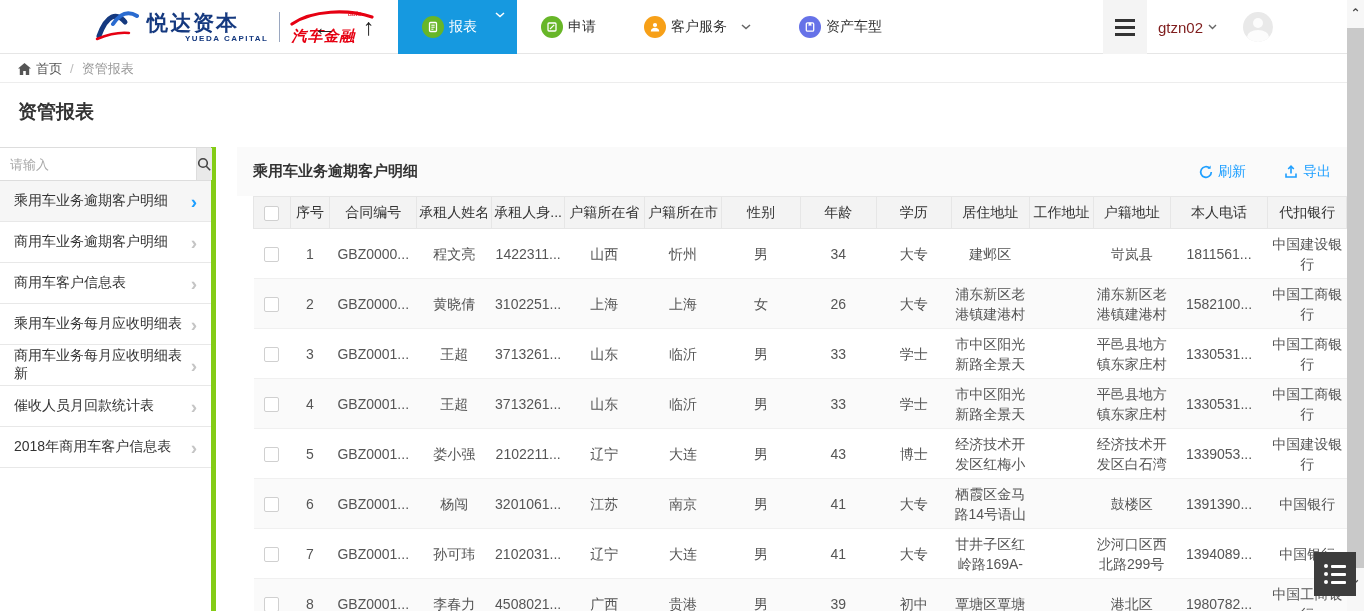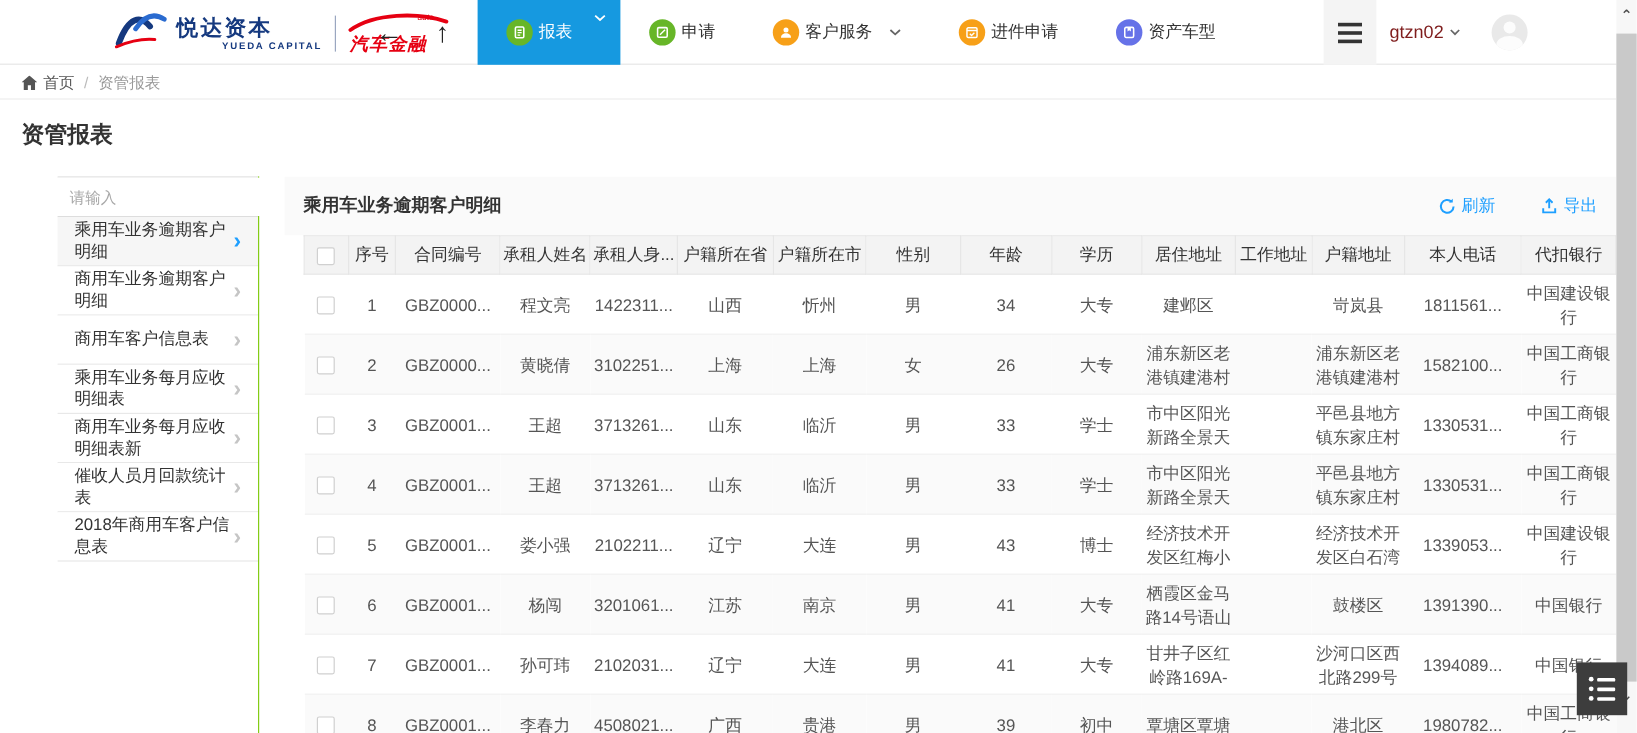--- a/index.html
+++ b/index.html
@@ -5,21 +5,21 @@
   * { margin:0; padding:0; box-sizing:border-box; }
   html,body { width:1364px; height:611px; overflow:hidden; background:#fff;
     font-family:"Liberation Sans","DejaVu Sans",sans-serif; color:#333; }
   body { position:relative; }
 
   
   .navbar { position:absolute; top:0; left:0; right:0; height:54px; background:#fff;
     border-bottom:1px solid #e6e6e6; z-index:5; }
   .logo { position:absolute; left:95px; top:8px; display:flex; align-items:center; }
   .logo-mark { margin-right:8px; }
-  .logo-cn { font-size:18px; font-weight:bold; color:#15397f; letter-spacing:2px; line-height:22px; }
+  .logo-cn { font-size:21px; font-weight:bold; color:#15397f; letter-spacing:2px; line-height:22px; }
   .logo-en { font-size:8px; font-weight:bold; color:#15397f; letter-spacing:1.5px;margin-left:38px; }
   .logo-div { width:1px; height:30px; background:#9aa7c0; margin:0 10px; }
   .logo-badge { position:relative; width:86px; height:38px; }
   .logo-badge svg { position:absolute; top:0; left:0; }
   .logo-badge-cn { position:absolute; bottom:0; left:2px; font-size:15px; font-weight:bold;
     font-style:italic; color:#e60012; letter-spacing:1px; }
   .nav-arrow { position:absolute; top:13px; font-size:23px; font-weight:bold; color:#222;
     cursor:pointer; line-height:28px; }
   .nav-arrow.back { left:313px; }
   .nav-arrow.up { left:363px; }
@@ -49,21 +49,21 @@
     border-bottom:1px solid #ededed; }
   .breadcrumb .sep { color:#bbb; margin:0 8px; }
   .breadcrumb .cur { color:#999; }
   .crumb-home { display:inline-flex; margin-right:5px; }
 
   .page-title { position:absolute; top:99px; left:18px; font-size:19px; font-weight:bold; color:#333; }
 
   
   .content { position:absolute; top:147px; left:0; right:17px; bottom:0; }
   .sidebar { position:absolute; left:0; top:0; bottom:0; width:216px; background:#fff;
-    border-right:1px solid #84cc16;padding-left:48px; }
+    border-right:5px solid #84cc16; }
   .search-row { height:34px; display:flex; border-top:1px solid #ddd; border-bottom:1px solid #ddd; }
   .search-row input { flex:1; border:none; outline:none; padding:0 10px; font-size:13px;
     color:#333; font-family:inherit; }
   .search-row input::placeholder { color:#a9a9a9; }
   .search-btn { width:40px; background:#e9e9e9; border-left:1px solid #ddd; display:flex;
     align-items:center; justify-content:center; cursor:pointer; }
   .menu-item { height:41px; display:flex; align-items:center; justify-content:space-between;
     padding:0 14px; border-bottom:1px solid #e8e8e8; font-size:14px; color:#333; cursor:pointer; background:#fff; }
   .menu-item .chev { font-size:19px; color:#c5c5c5; font-weight:bold; line-height:1; }
   .menu-item.active { background:#f6f6f6; }
@@ -162,30 +162,20 @@
             <circle cx="6" cy="4" r="2.1" fill="#fff"></circle>
             <path d="M1.8 10.5c0-2.4 1.9-3.7 4.2-3.7s4.2 1.3 4.2 3.7z" fill="#fff"></path>
           </svg>
         </span>
         <span>客户服务</span>
         <span class="tab-chev">
           <svg width="10" height="6" viewBox="0 0 10 6">
             <polyline points="1,1 5,4.6 9,1" fill="none" stroke="#666" stroke-width="1.5"></polyline>
           </svg>
         </span>
-      </div>
-      <div class="tab">
-        <span class="nav-ic" style="background:#f7a018">
-          <svg width="12" height="12" viewBox="0 0 12 12">
-            <rect x="1.8" y="2.2" width="8.4" height="8" rx="1" fill="none" stroke="#fff" stroke-width="1.2"></rect>
-            <line x1="1.8" y1="4.4" x2="10.2" y2="4.4" stroke="#fff" stroke-width="1.1"></line>
-            <path d="M4.2 7.2l1.4 1.4 2.4-2.4" fill="none" stroke="#fff" stroke-width="1.2"></path>
-          </svg>
-        </span>
-        <span>进件申请</span>
       </div>
       <div class="tab">
         <span class="nav-ic" style="background:#6672e8">
           <svg width="12" height="12" viewBox="0 0 12 12">
             <rect x="2.3" y="1.8" width="7.4" height="8.4" rx="1.2" fill="none" stroke="#fff" stroke-width="1.3"></rect>
             <path d="M4.6 1.8v3.4l1.4-1 1.4 1V1.8" fill="#fff"></path>
           </svg>
         </span>
         <span>资产车型</span>
       </div>

